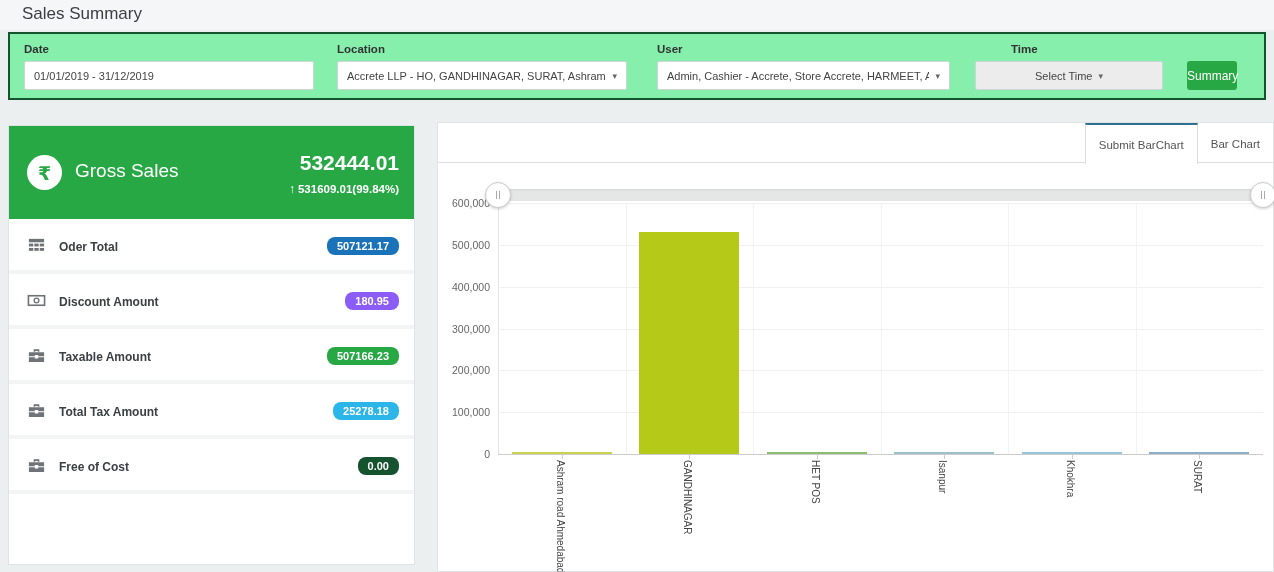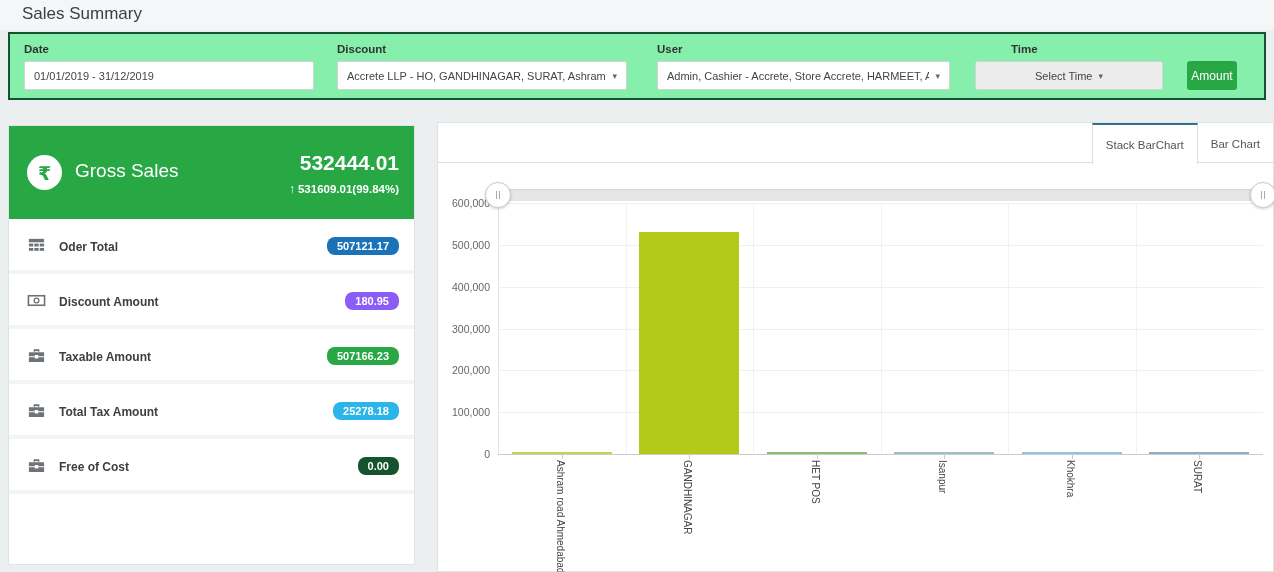--- a/index.html
+++ b/index.html
@@ -55,39 +55,39 @@
 </head>
 <body>
 
 <div class="top-strip"></div>
 <div class="page-title">Sales Summary</div>
 
 <div class="filter-card">
   <div class="filter-label" style="left:14px">Date</div>
   <input class="filter-control" style="left: 14px; width: 290px;" value="01/01/2019 - 31/12/2019">
 
-  <div class="filter-label" style="left:327px">Discount</div>
+  <div class="filter-label" style="left:327px">Location</div>
   <div class="filter-control select-box" style="left:327px; width:290px">
     <span class="select-text">Accrete LLP - HO, GANDHINAGAR, SURAT, Ashram road Ahmeda</span>
     <span class="caret">▾</span>
   </div>
 
   <div class="filter-label" style="left:647px">User</div>
   <div class="filter-control select-box" style="left:647px; width:293px">
     <span class="select-text">Admin, Cashier - Accrete, Store Accrete, HARMEET, Accrete Pos, J</span>
     <span class="caret">▾</span>
   </div>
 
   <div class="filter-label" style="left:1001px">Time</div>
   <div class="filter-control select-box time-box" style="left:965px; width:188px">
     <span class="select-text">Select Time</span>
     <span class="caret">▾</span>
   </div>
 
-  <button class="submit-btn">Amount</button>
+  <button class="submit-btn">Summary</button>
 </div>
 
 <div class="summary-card">
   <div class="card-header">
     <div class="currency-circle">₹</div>
     <div class="card-title">Gross Sales</div>
     <div class="card-value">532444.01</div>
     <div class="card-change">
       <span class="arrow">↑</span><span>531609.01(99.84%)</span>
     </div>
@@ -147,21 +147,21 @@
             </g>
           </svg></span>
         <span class="stat-label">Free of Cost</span>
         <span class="stat-pill" style="background: #14532d;">0.00</span>
       </div>
     </div>
 </div>
 
 <div class="chart-panel">
   <div class="tabs-row">
-    <div class="tab active">Stack BarChart</div>
+    <div class="tab active">Submit BarChart</div>
     <div class="tab">Bar Chart</div>
   </div>
   <div class="chart-area" id="chart-area">
       <div class="y-axis-line" style="left: 60px; top: 40px; height: 251px;"></div>
       <div class="gridline-h axis-line" style="left: 60px; width: 765px; top: 291px;"></div>
       <div class="y-label" style="left: 0px; top: 285px;">0</div>
       <div class="gridline-h" style="left: 60px; width: 765px; top: 249.167px;"></div>
       <div class="y-label" style="left: 0px; top: 243.167px;">100,000</div>
       <div class="gridline-h" style="left: 60px; width: 765px; top: 207.333px;"></div>
       <div class="y-label" style="left: 0px; top: 201.333px;">200,000</div>

